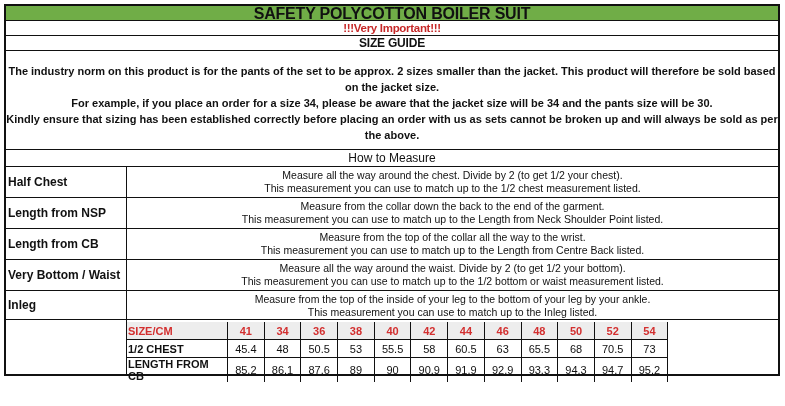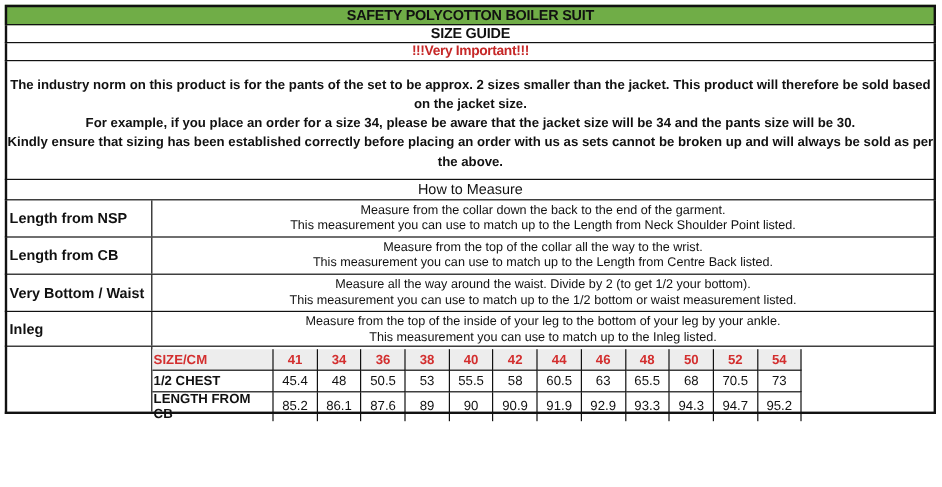--- a/index.html
+++ b/index.html
@@ -2,21 +2,21 @@
 <html><head>
 <meta charset="utf-8">
 <style>
   html, body { margin: 0; padding: 0; background: #ffffff; }
   body { width: 785px; height: 406px; position: relative; overflow: hidden;
          font-family: "Liberation Sans", sans-serif; color: #111; }
   .sheet { position: absolute; left: 4px; top: 4px; width: 776px; }
   .row { box-sizing: border-box; border-left: 2px solid #111; border-right: 2px solid #111;
          border-bottom: 1.5px solid #111; text-align: center; }
   .title { background: #70ad47; border-top: 2px solid #111; height: 17px; line-height: 15px;
-           font-size: 12px; font-weight: bold; font-family: "Liberation Sans Narrow","Liberation Sans", sans-serif; letter-spacing: -0.2px; }
+           font-size: 16px; font-weight: bold; font-family: "Liberation Sans Narrow","Liberation Sans", sans-serif; letter-spacing: -0.2px; }
   .sub { height: 15px; line-height: 14px; font-size: 12px; font-weight: bold; letter-spacing: -0.2px; }
   .important { height: 15px; line-height: 14px; font-size: 11.5px; font-weight: bold; color: #c62828; letter-spacing: -0.3px; }
   .notice { height: 99px; padding-top: 12px; box-sizing: border-box; font-size: 11px; font-weight: bold; line-height: 16px; }
   .notice p { margin: 0; }
   .howto-head { height: 17px; line-height: 16px; font-size: 12px; font-weight: normal; }
   .mrow { display: flex; height: 31px; box-sizing: border-box; border-left: 2px solid #111;
           border-right: 2px solid #111; border-bottom: 1.5px solid #111; }
   .mlabel { width: 121px; border-right: 1.5px solid #111; box-sizing: border-box; padding-left: 2px;
             font-size: 12px; font-weight: bold; display: flex; align-items: center; }
   .mdesc { flex: 1; text-align: center; font-size: 10.5px; line-height: 13px; padding-top: 2px; }
@@ -29,29 +29,36 @@
   table.sz td.lbl { width: 99px; text-align: left; padding-left: 1px; font-weight: bold; border-left: none; }
   table.sz tr.hdr td { background: #ededed; color: #d32f2f; font-weight: bold; }
   table.sz tr:first-child td { border-top: none; }
   table.sz tr:last-child td { border-bottom: none; }
 </style>
 </head>
 <body>
 
 <div class="sheet">
   <div class="row title">SAFETY POLYCOTTON BOILER SUIT</div>
+  <div class="row important">!!!Very Important!!!</div>
   <div class="row sub">SIZE GUIDE</div>
-  <div class="row important">!!!Very Important!!!</div>
   <div class="row notice">
     <p>The industry norm on this product is for the pants of the set to be approx. 2 sizes smaller than the jacket. This product will therefore be sold based on the jacket size.</p>
     <p>For example, if you place an order for a size 34, please be aware that the jacket size will be 34 and the pants size will be 30.</p>
     <p>Kindly ensure that sizing has been established correctly before placing an order with us as sets cannot be broken up and will always be sold as per the above.</p>
   </div>
   <div class="row howto-head">How to Measure</div>
 
+  <div class="mrow">
+    <div class="mlabel">Half Chest</div>
+    <div class="mdesc">
+      <div>Measure all the way around the chest. Divide by 2 (to get 1/2 your chest).</div>
+      <div>This measurement you can use to match up to the 1/2 chest measurement listed.</div>
+    </div>
+  </div>
   <div class="mrow">
     <div class="mlabel">Length from NSP</div>
     <div class="mdesc">
       <div>Measure from the collar down the back to the end of the garment.</div>
       <div>This measurement you can use to match up to the Length from Neck Shoulder Point listed.</div>
     </div>
   </div>
   <div class="mrow">
     <div class="mlabel">Length from CB</div>
     <div class="mdesc">

